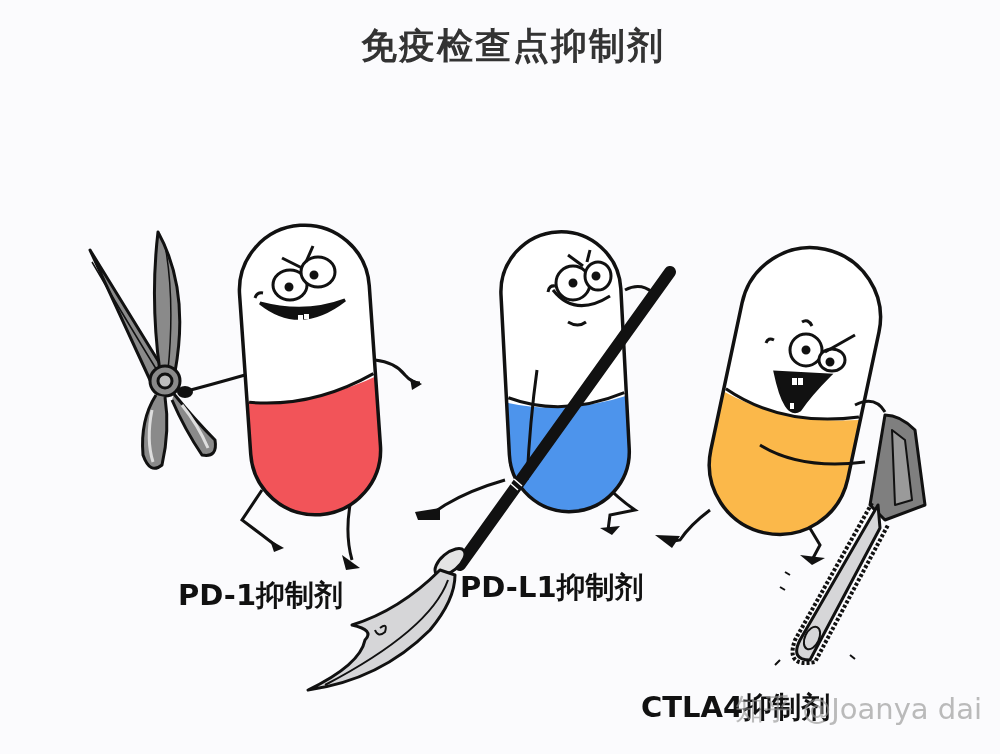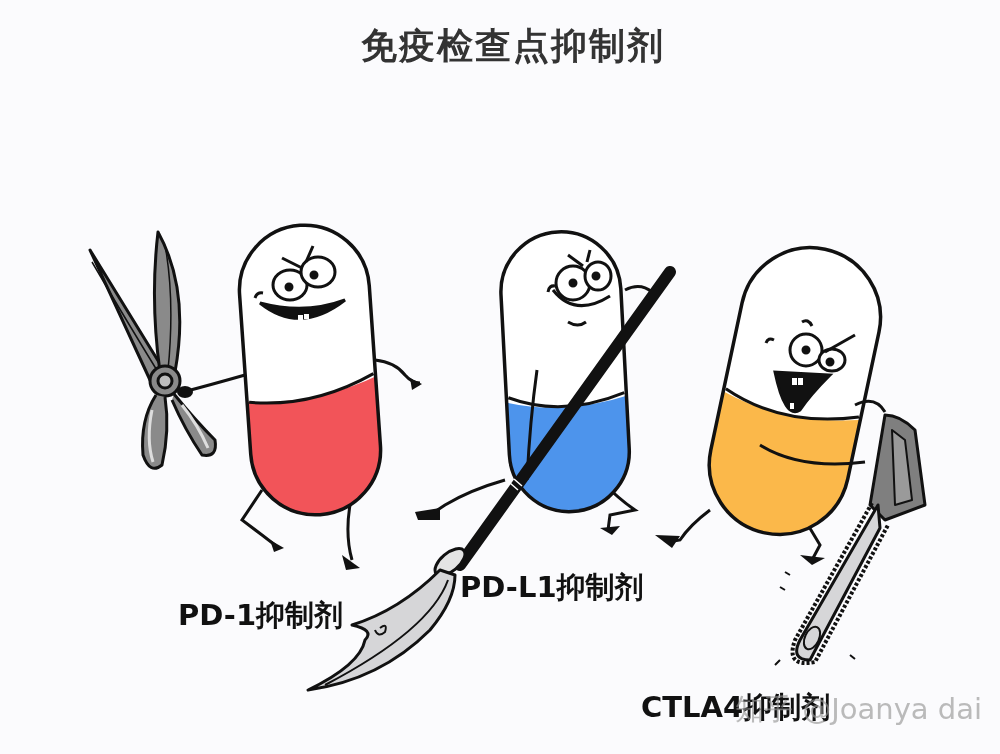--- a/index.html
+++ b/index.html
@@ -12,21 +12,21 @@
   .title {
     position: absolute; left: 13px; top: 22px; width: 1000px;
     text-align: center; font-size: 36px; font-weight: bold;
     color: #333333; letter-spacing: 2px;
     font-family: Liberation Sans, sans-serif;
   }
   .label {
     position: absolute; font-size: 29px; font-weight: bold; color: #111111;
     font-family: "DejaVu Sans", sans-serif; white-space: nowrap;
   }
-  .lbl-pd1 { left: 178px; top: 576px; margin-top: 20px; }
+  .lbl-pd1 { left: 178px; top: 576px; }
   .lbl-pdl1 { left: 460px; top: 568px; }
   .lbl-ctla4 { left: 641px; top: 688px; }
   .watermark {
     position: absolute; left: 735px; top: 690px; font-size: 29px;
     color: rgba(150,150,150,0.65); white-space: nowrap;
     font-family: "DejaVu Sans", sans-serif;
     text-align: center;
   }
   svg.scene { position: absolute; left: 0; top: 0; }
 </style>

